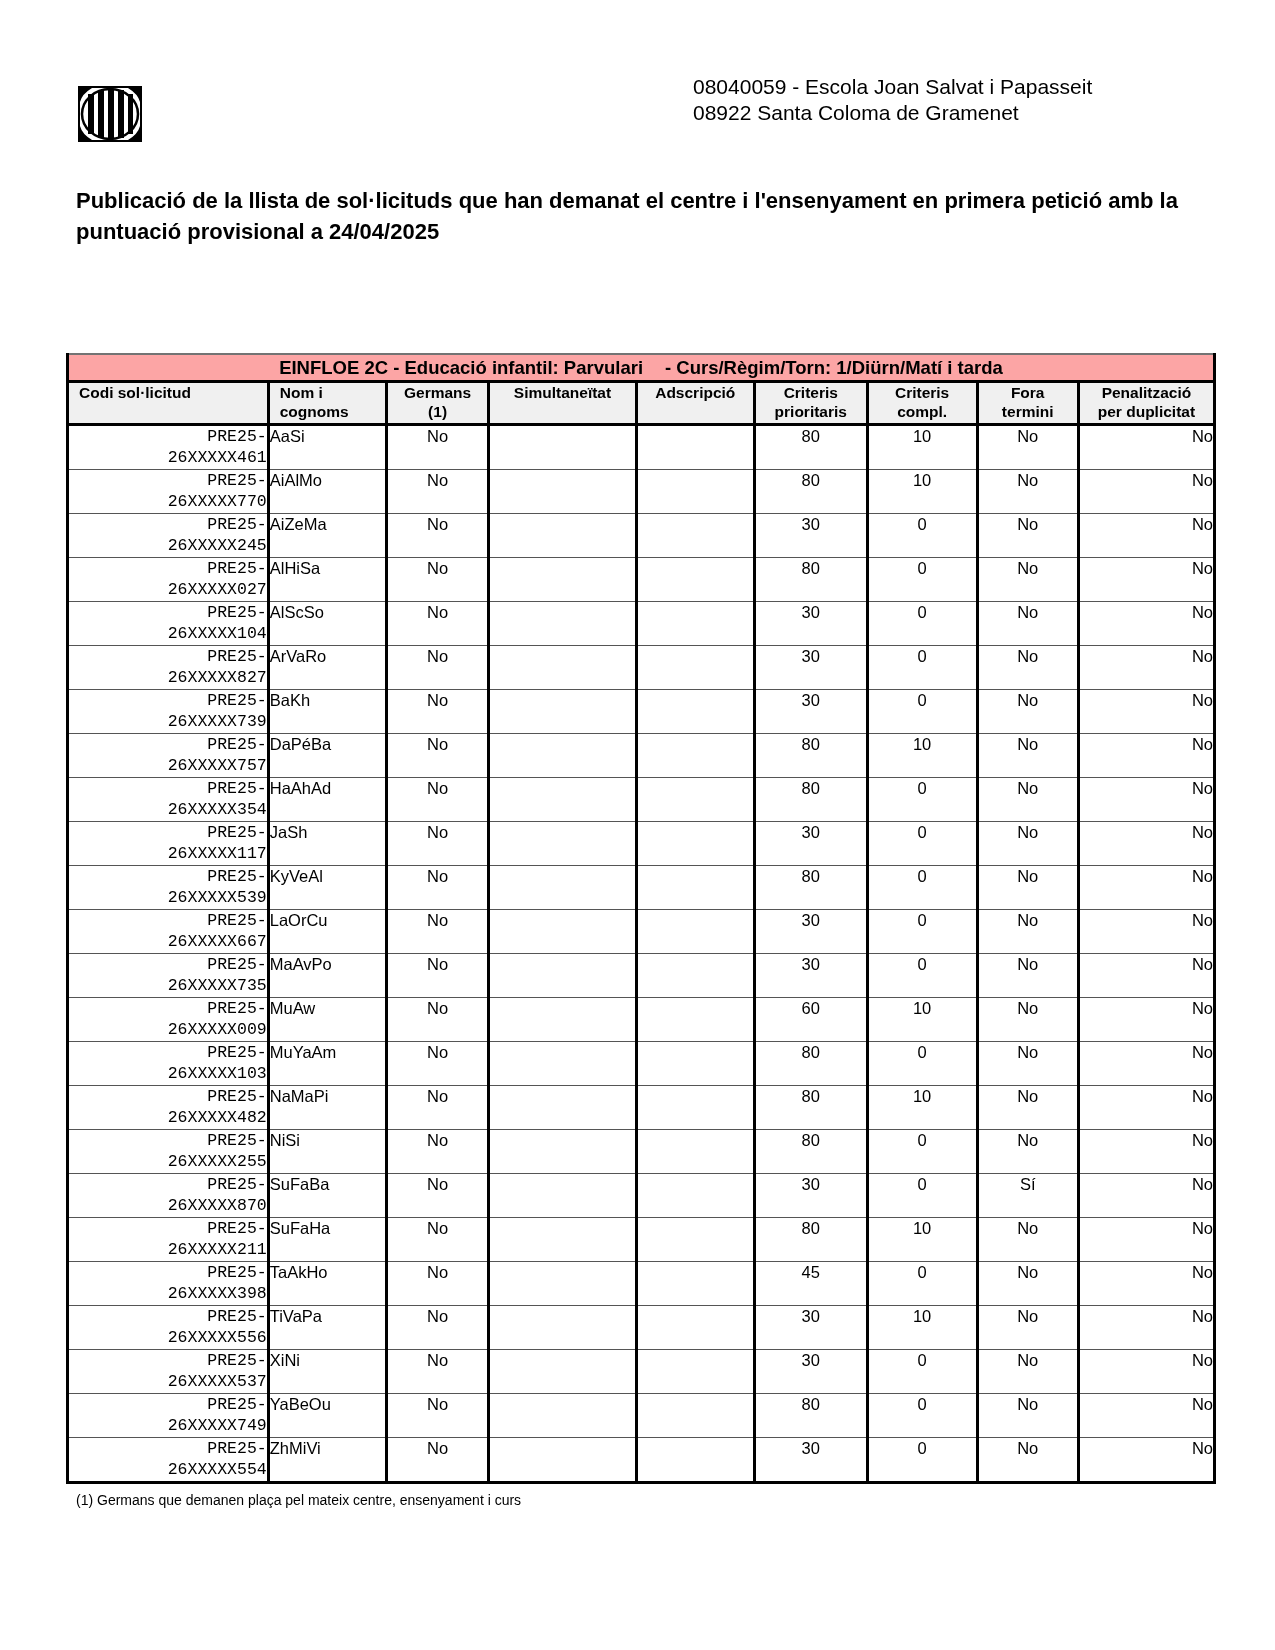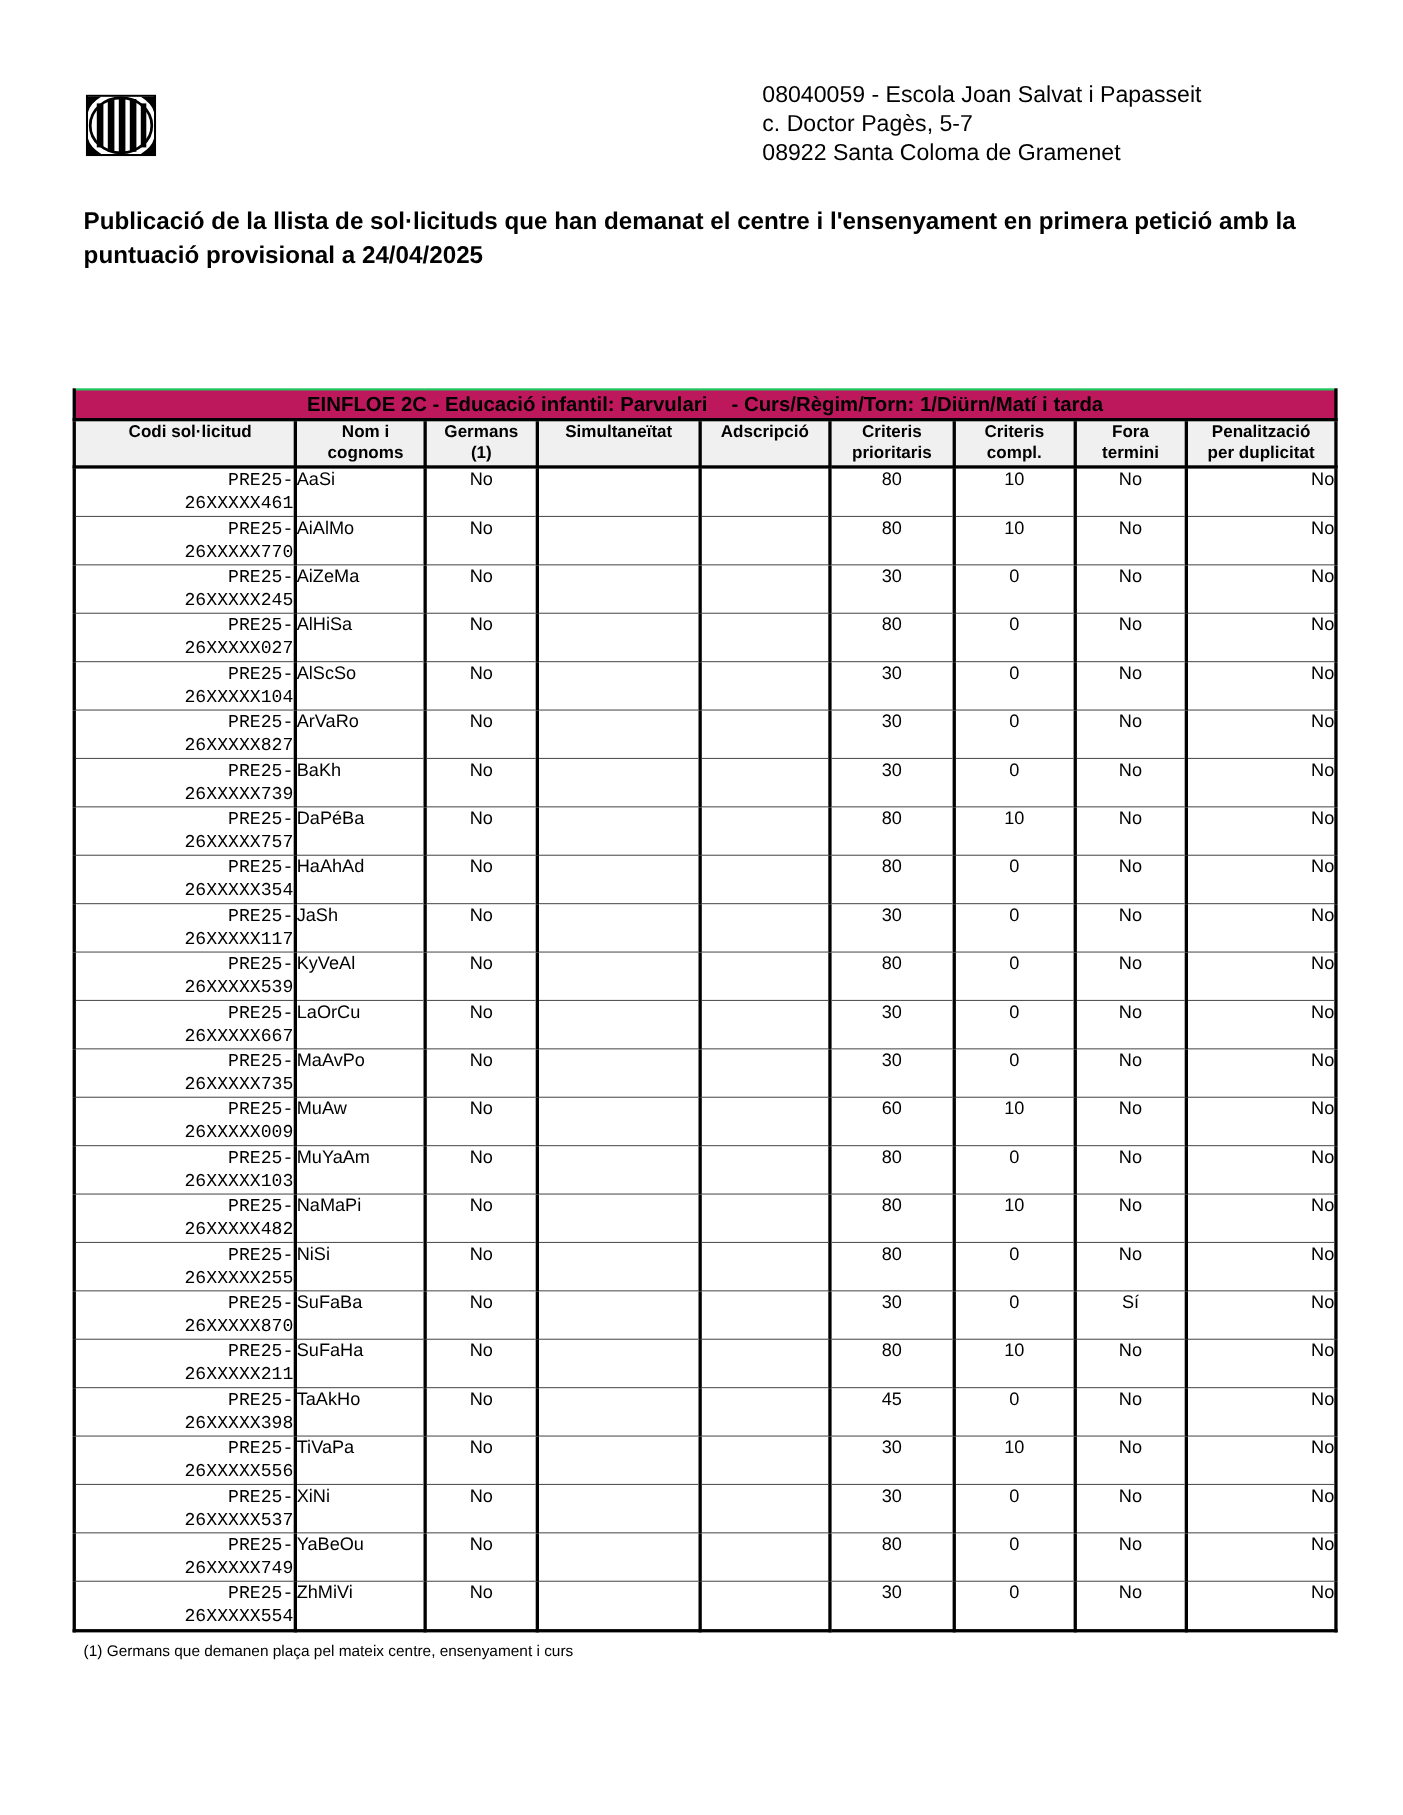--- a/index.html
+++ b/index.html
@@ -6,24 +6,24 @@
   body { width: 1275px; height: 1650px; position: relative; font-family: "Liberation Sans", sans-serif; color: #000; overflow: hidden; }
   .logo { position: absolute; left: 78px; top: 86px; display: flex; align-items: center; }
   .logo-emblem { width: 64px; height: 56px; margin-right: 10px; }
   .logo-text { line-height: 18px; font-size: 19px; }
   .logo-text .l1 { font-weight: normal; letter-spacing: 0.2px; }
   .logo-text .l2, .logo-text .l3 { font-weight: bold; letter-spacing: 0.3px; }
   .school { position: absolute; left: 693px; top: 74px; font-size: 21px; line-height: 26px; }
   .titles { position: absolute; left: 76px; top: 185px; font-size: 22px; font-weight: bold; line-height: 31px; width: 1150px; }
   table.main { position: absolute; left: 66px; top: 353px; width: 1150px; border-collapse: collapse; table-layout: fixed; font-size: 16.5px; }
   table.main td, table.main th { border-left: 3px solid #000; border-right: 3px solid #000; padding: 0; vertical-align: top; }
-  .group-head th { background: #be185d; font-size: 18.5px; font-weight: bold; text-align: center; height: 25px; line-height: 25px; border-top: 2px solid #22c55e; border-bottom: 3px solid #000; }
+  .group-head th { background: #fca5a5; font-size: 18.5px; font-weight: bold; text-align: center; height: 25px; line-height: 25px; border-top: 2px solid #737373; border-bottom: 3px solid #000; }
   .group-head .gap { display: inline-block; width: 22px; }
   .col-head th { background: #f0f0f0; font-size: 15.5px; font-weight: bold; text-align: center; line-height: 19px; height: 40px; border-bottom: 3px solid #000; }
-  .col-head th.left { text-align: center; padding-left: 10px; }
+  .col-head th.left { text-align: left; padding-left: 10px; }
   tbody tr td { height: 43px; line-height: 21px; border-bottom: 1.5px solid #555; text-align: center; }
   tbody tr:last-child td { border-bottom: 3px solid #000; }
   td.code { text-align: right; font-family: Liberation Mono, monospace; }
   td.name { text-align: left; padding-left: 11px; }
   td.pen { text-align: right; padding-right: 14px; }
   .footnote { position: absolute; left: 76px; top: 1492px; font-size: 14px; }
 </style>
 </head>
 <body>
 
@@ -35,21 +35,20 @@
     <rect x="10" y="8" width="6" height="40" fill="#000"></rect>
     <rect x="20" y="4" width="6" height="48" fill="#000"></rect>
     <rect x="30" y="3" width="6" height="50" fill="#000"></rect>
     <rect x="40" y="4" width="6" height="48" fill="#000"></rect>
     <rect x="50" y="8" width="5" height="40" fill="#000"></rect>
   </svg>
 </div>
 
 <div class="school">
   <div>08040059 - Escola Joan Salvat i Papasseit</div>
-  <div>c. Doctor Pagès, 5-7</div>
   <div>08922 Santa Coloma de Gramenet</div>
 </div>
 
 <div class="titles">
   <div>Publicació de la llista de sol·licituds que han demanat el centre i l'ensenyament en primera petició amb la puntuació provisional a 24/04/2025</div>
 </div>
 
 <table class="main">
   <colgroup>
     <col style="width:192px">

